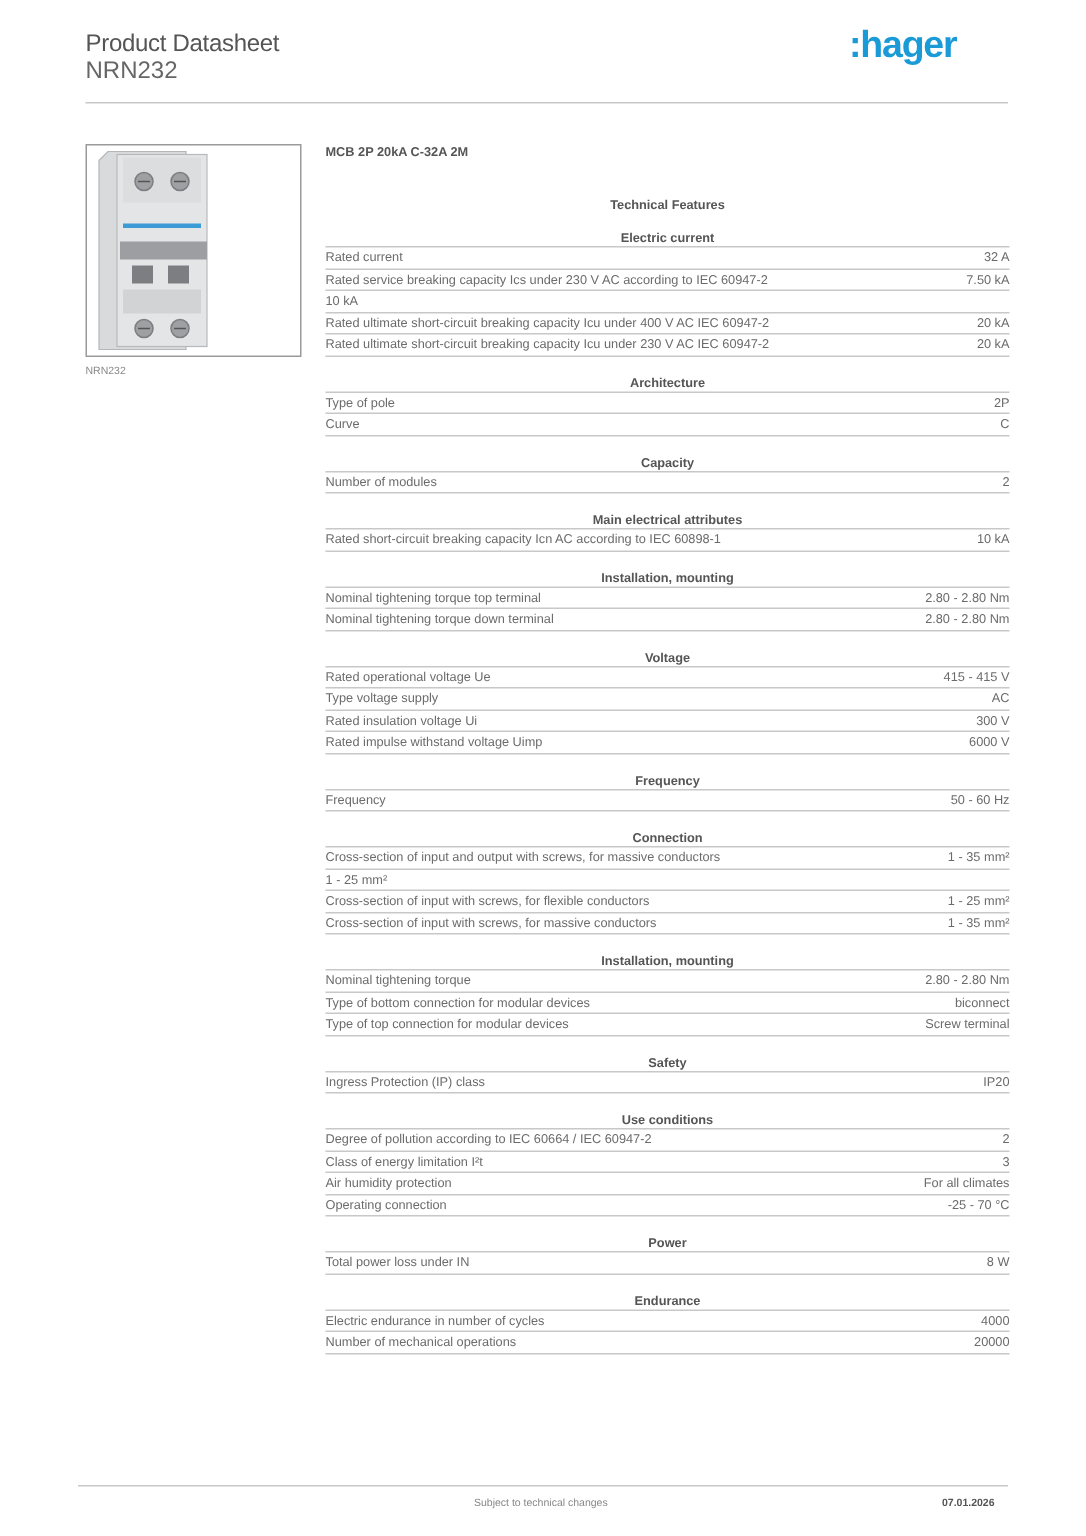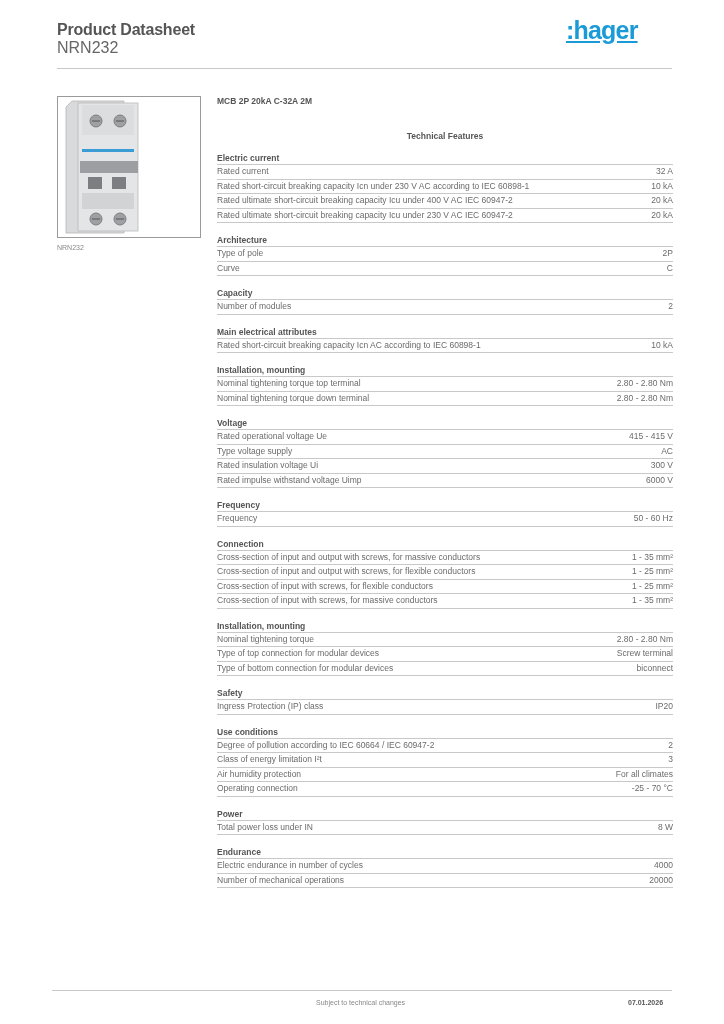--- a/index.html
+++ b/index.html
@@ -1,33 +1,33 @@
 <!DOCTYPE html>
 <html><head>
 <meta charset="utf-8">
 <style>
   * { margin: 0; padding: 0; box-sizing: border-box; }
   html, body { width: 724px; height: 1024px; background: #ffffff; overflow: hidden; }
   body { font-family: "Liberation Sans", sans-serif; color: #555; position: relative; }
 
   .header { position: absolute; left: 57px; top: 20px; }
-  .doc-title { font-size: 16px; font-weight: bold; color: #555; line-height: 19px; letter-spacing: -0.2px; }
+  .doc-title { font-size: 16px; font-weight: normal; color: #555; line-height: 19px; letter-spacing: -0.2px; }
   .doc-subtitle { font-size: 16px; color: #666; line-height: 18px; }
-  .logo { position: absolute; left: 566px; top: 16px; font-size: 25px; font-weight: bold; color: #1a9ad6; letter-spacing: -0.8px; text-decoration: underline; }
+  .logo { position: absolute; left: 566px; top: 16px; font-size: 25px; font-weight: bold; color: #1a9ad6; letter-spacing: -0.8px; }
   .header-rule { position: absolute; left: 57px; top: 68px; width: 615px; height: 1px; background: #c8c8c8; }
 
   .product-image { position: absolute; left: 57px; top: 96px; width: 144px; height: 142px; border: 1px solid #9a9a9a; background: #fff; }
   .product-caption { position: absolute; left: 57px; top: 244px; font-size: 7px; color: #888; }
 
   .content { position: absolute; left: 217px; top: 96px; width: 456px; }
   .product-name { font-size: 8.5px; font-weight: bold; color: #555; height: 14px; }
   .tech-title { font-size: 8.5px; font-weight: bold; color: #555; margin-top: 21px; height: 14px; text-align: center; }
   .section { margin-top: 11px; }
   .section:first-of-type { margin-top: 6px; }
-  .section-title { font-size: 8.5px; font-weight: bold; color: #555; height: 13px; line-height: 13px; border-bottom: 1px solid #c8c8c8; }
+  .section-title { font-size: 8.5px; font-weight: bold; color: #555; height: 13px; line-height: 13px; border-bottom: 1px solid #c8c8c8; text-align: center; }
   .row { display: flex; justify-content: space-between; font-size: 8.5px; color: #6b6b6b; height: 14.5px; line-height: 13.5px; border-bottom: 1px solid #c8c8c8; }
   .row .val { white-space: nowrap; }
 
   .footer-rule { position: absolute; left: 52px; top: 990px; width: 620px; height: 1px; background: #c8c8c8; }
   .footer-note { position: absolute; left: 316px; top: 999px; font-size: 7px; color: #888; }
   .footer-date { position: absolute; left: 628px; top: 999px; font-size: 7px; font-weight: bold; color: #555; }
 </style>
 </head>
 <body>
 
@@ -70,21 +70,24 @@
   <div class="product-name">MCB 2P 20kA C-32A 2M</div>
   <div class="tech-title">Technical Features</div>
   <div id="sections">
       <div class="section" style="margin-top: 7px;">
         <div class="section-title">Electric current</div>
         <div class="row">
           <span class="lbl">Rated current</span>
           <span class="val">32 A</span>
         </div>
         <div class="row">
-          <span class="lbl">Rated short-circuit breaking capacity Icn under 230 V AC according to IEC 60898-1</span>
+          <span class="lbl">Rated service breaking capacity Ics under 230 V AC according to IEC 60947-2</span>
+          <span class="val">7.50 kA</span>
+        </div>
+        <div class="row">
           <span class="val">10 kA</span>
         </div>
         <div class="row">
           <span class="lbl">Rated ultimate short-circuit breaking capacity Icu under 400 V AC IEC 60947-2</span>
           <span class="val">20 kA</span>
         </div>
         <div class="row">
           <span class="lbl">Rated ultimate short-circuit breaking capacity Icu under 230 V AC IEC 60947-2</span>
           <span class="val">20 kA</span>
         </div>
@@ -151,45 +154,44 @@
           <span class="val">50 - 60 Hz</span>
         </div>
       </div>
       <div class="section">
         <div class="section-title">Connection</div>
         <div class="row">
           <span class="lbl">Cross-section of input and output with screws, for massive conductors</span>
           <span class="val">1 - 35 mm²</span>
         </div>
         <div class="row">
-          <span class="lbl">Cross-section of input and output with screws, for flexible conductors</span>
           <span class="val">1 - 25 mm²</span>
         </div>
         <div class="row">
           <span class="lbl">Cross-section of input with screws, for flexible conductors</span>
           <span class="val">1 - 25 mm²</span>
         </div>
         <div class="row">
           <span class="lbl">Cross-section of input with screws, for massive conductors</span>
           <span class="val">1 - 35 mm²</span>
         </div>
       </div>
       <div class="section">
         <div class="section-title">Installation, mounting</div>
         <div class="row">
           <span class="lbl">Nominal tightening torque</span>
           <span class="val">2.80 - 2.80 Nm</span>
         </div>
         <div class="row">
+          <span class="lbl">Type of bottom connection for modular devices</span>
+          <span class="val">biconnect</span>
+        </div>
+        <div class="row">
           <span class="lbl">Type of top connection for modular devices</span>
           <span class="val">Screw terminal</span>
-        </div>
-        <div class="row">
-          <span class="lbl">Type of bottom connection for modular devices</span>
-          <span class="val">biconnect</span>
         </div>
       </div>
       <div class="section">
         <div class="section-title">Safety</div>
         <div class="row">
           <span class="lbl">Ingress Protection (IP) class</span>
           <span class="val">IP20</span>
         </div>
       </div>
       <div class="section">

